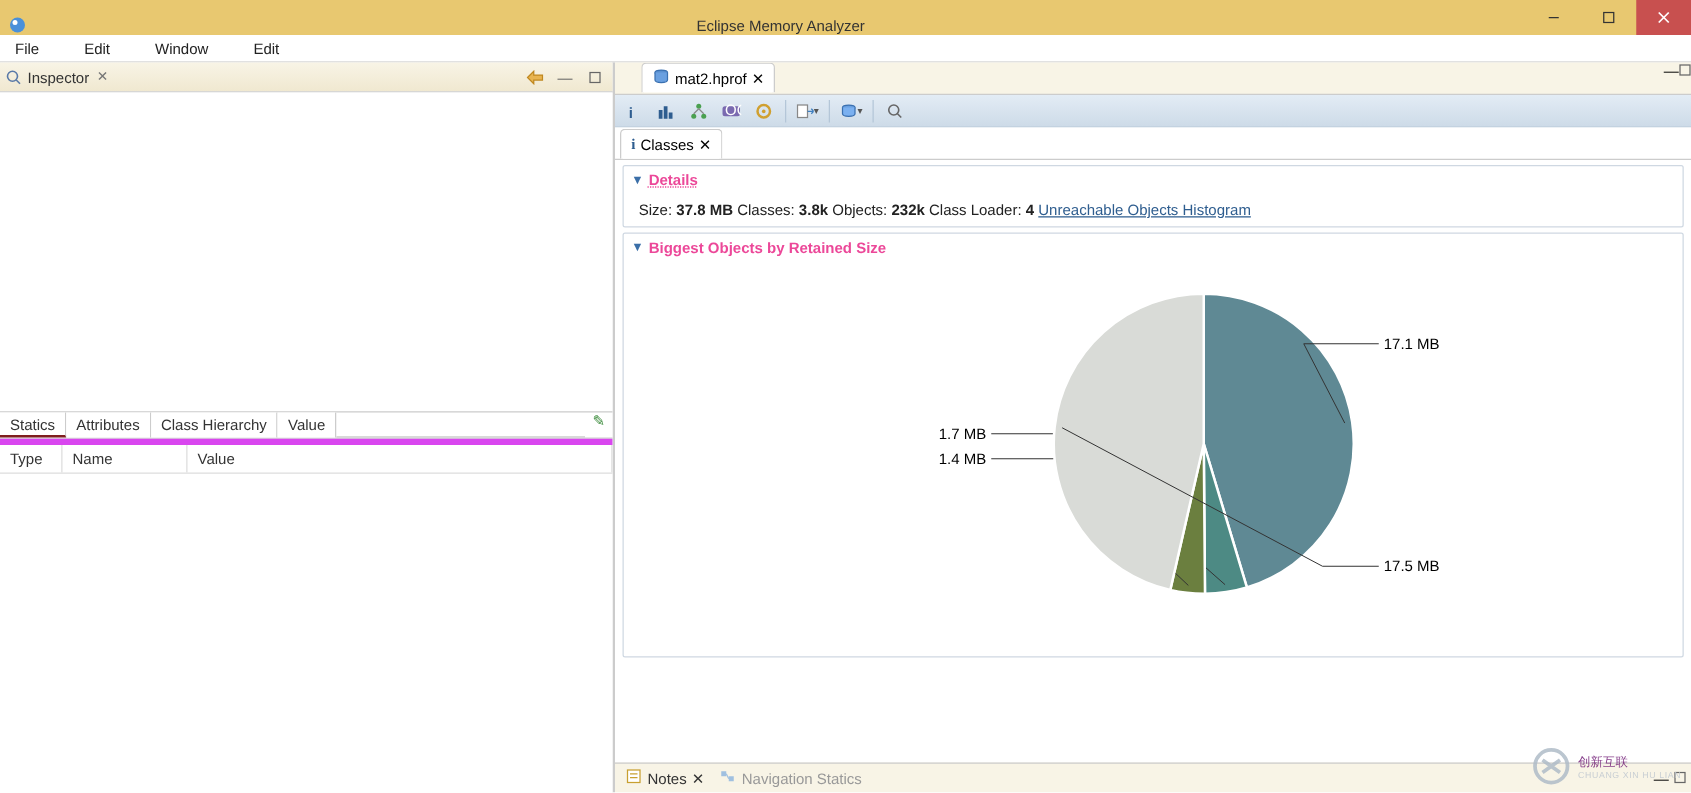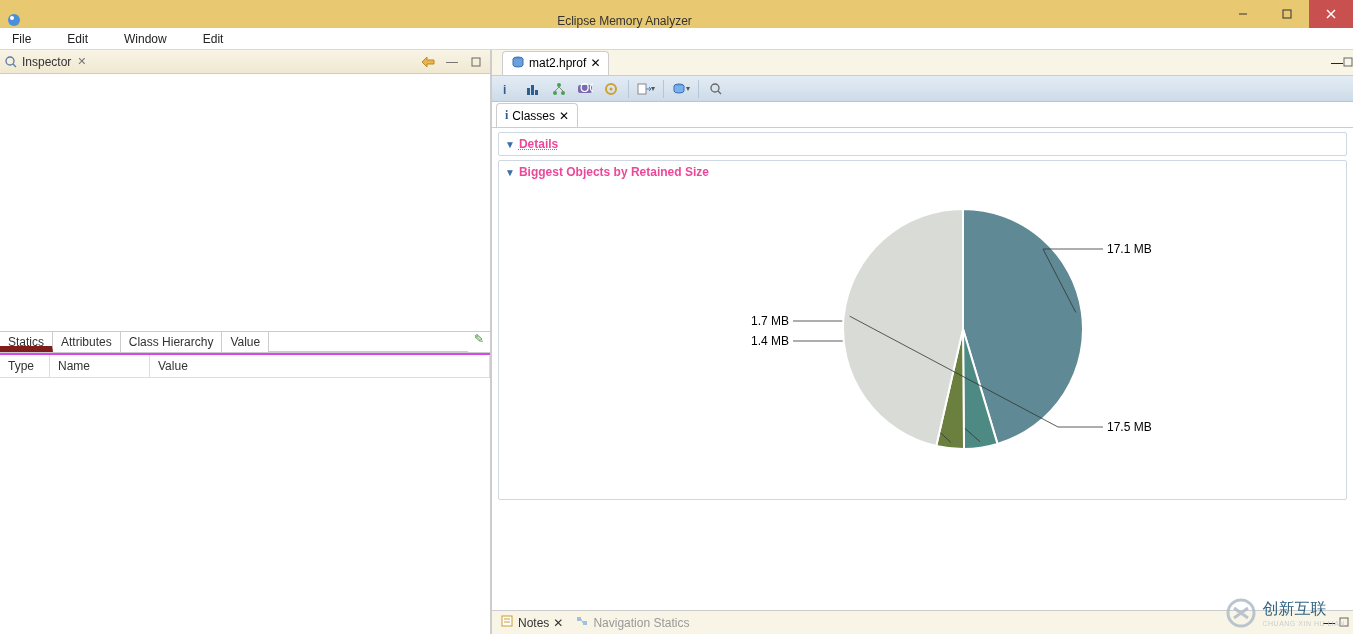--- a/index.html
+++ b/index.html
@@ -30,31 +30,31 @@
 .view-title .vt-close { color: #777; margin-left: 2px; font-size: 11px; }
 .view-title .spacer { flex: 1; }
 .view-title .tool-icon { width: 16px; height: 16px; display: inline-flex; align-items: center; justify-content: center; color: #666; margin: 0 2px; }
 .tool-icon.yellow { color: #d8a030; }
 
 
 .insp-body { flex: 1; background: #fff; display:flex; flex-direction:column; }
 .insp-blank { flex:1; }
 .insp-tabs { height: 22px; border-top: 1px solid #ccc; display: flex; }
 .insp-tab { padding: 3px 8px; border-right: 1px solid #ccc; background: #fff; color: #333; position:relative; }
-.insp-tab.active { border-bottom: 6px solid #7f1d1d; background:#fff; }
+.insp-tab.active { border-bottom: 2px solid #7f1d1d; background:#fff; }
 .insp-tabs-bottom { border-bottom:1px solid #ccc;}
 .insp-tabs .spacer { flex:1; border-bottom:1px solid #ccc; }
 .pin { margin-left:auto; padding:0 6px; color:#3a8a3a;}
-.insp-table-head { display: flex; border-top:2px solid #d946ef;align-items:flex-end; }
+.insp-table-head { display: flex; border-top:5px solid #d946ef;align-items:flex-end; }
 .insp-table-head div { padding: 4px 8px; border-right: 1px solid #ddd; color:#333; }
 .ith-type{width:50px;} .ith-name{width:100px;} .ith-value{flex:1;}
 .insp-table-body { flex:1; border-top:1px solid #ddd;}
 
 
-.editor-tabs { height: 26px; background: #f8f4e6; border-bottom: 1px solid #ccc; display: flex; align-items: center; padding-left: 8px; }
+.editor-tabs { height: 26px; background: #f8f4e6; border-bottom: 1px solid #ccc; display: flex; align-items: flex-start; padding-left: 19px; }
 .editor-tab { height: 24px; background: #fff; border: 1px solid #ccc; border-bottom: none; border-radius: 4px 4px 0 0; padding: 3px 8px; display: flex; align-items: center; gap: 4px; margin-left: 2px; }
 .editor-tabs .spacer { flex:1; }
 
 
 .toolbar { height: 26px; background: linear-gradient(#e3ecf5,#cddbe8); border-bottom: 1px solid #b4c6d8; display: flex; align-items: center; padding: 0 6px; gap: 8px; }
 .toolbar .tb-icon { width: 18px; height: 18px; display:flex; align-items:center; justify-content:center; }
 .toolbar .sep { width:1px; height:18px; background:#b4c6d8; }
 
 
 .inner-tabs { height: 26px; background: #fff; border-bottom: 1px solid #ccc; display: flex; align-items: flex-end; padding-left: 4px; }
@@ -75,21 +75,21 @@
 .chart-svg { display:block; margin: 6px auto 0; }
 .total-label { text-align:center; font-family:"Courier New",monospace; font-weight:bold; margin-top:-4px; padding-bottom:8px;}
 
 
 .bottom-tabs { height: 24px; border-top: 1px solid #ccc; background:#f8f4e6; display:flex; align-items:center; padding:0 4px; gap:4px;}
 .bottom-tab { display:flex; align-items:center; gap:4px; padding:16px 4px; color:#333;}
 .bottom-tab.inactive { color:#999; }
 
 
 .watermark { position:absolute; bottom:6px; right:8px; display:flex; align-items:center; gap:6px; opacity:0.85; }
-.watermark .wm-text { font-size:16px; color:#0c4a6e; }
+.watermark .wm-text { font-size:10px; color:#701a75; }
 .watermark .wm-sub { font-size:7px; color:#c0c8d0; letter-spacing:0.5px;}
 </style>
 </head>
 <body>
 
 <div class="titlebar">
   <span class="app-icon">
     <svg viewBox="0 0 16 16">
         <circle cx="8" cy="8" r="6" fill="#4a90d9"></circle>
         <circle cx="6" cy="6" r="2" fill="#fff"></circle>
@@ -250,20 +250,31 @@
         <span class="vt-close">✕</span>
       </div>
     </div>
 
     <div class="content">
 
       <div class="section">
         <div class="section-head">
           <span class="twistie">▼</span>
           <span class="sh-title" style="text-decoration: underline dotted;">Details</span>
+        </div>
+        <div class="details-text">
+          <span>Size:</span>
+          <b>37.8 MB</b>
+          <span>Classes:</span>
+          <b>3.8k</b>
+          <span>Objects:</span>
+          <b>232k</b>
+          <span>Class Loader:</span>
+          <b>4</b>
+          <a class="link">Unreachable Objects Histogram</a>
         </div>
       </div>
 
       <div class="section" style="min-height:340px;">
         <div class="section-head">
           <span class="twistie">▼</span>
           <span class="sh-title">Biggest Objects by Retained Size</span>
         </div>
         <div class="chart-wrap">
           <svg id="pie-svg" class="chart-svg" width="520" height="280" viewBox="0 0 520 280">

